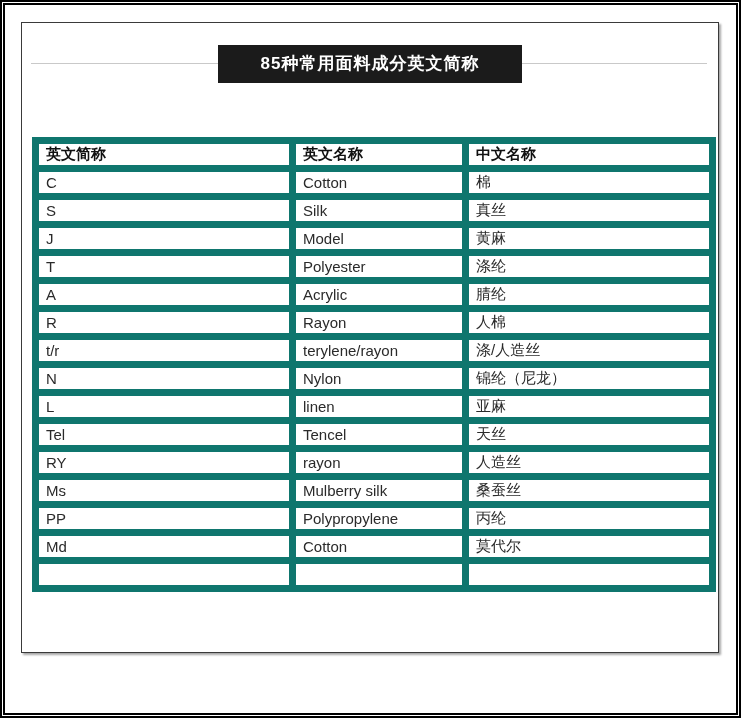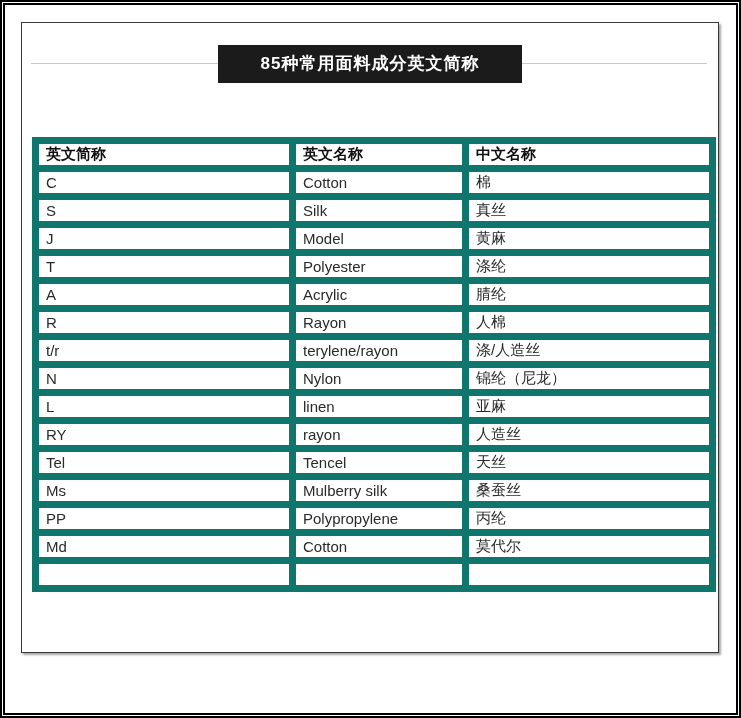--- a/index.html
+++ b/index.html
@@ -140,28 +140,28 @@
             <td>N</td>
             <td>Nylon</td>
             <td>锦纶（尼龙）</td>
           </tr>
           <tr>
             <td>L</td>
             <td>linen</td>
             <td>亚麻</td>
           </tr>
           <tr>
+            <td>Tel</td>
+            <td>Tencel</td>
+            <td>天丝</td>
+          </tr>
+          <tr>
             <td>RY</td>
             <td>rayon</td>
             <td>人造丝</td>
-          </tr>
-          <tr>
-            <td>Tel</td>
-            <td>Tencel</td>
-            <td>天丝</td>
           </tr>
           <tr>
             <td>Ms</td>
             <td>Mulberry silk</td>
             <td>桑蚕丝</td>
           </tr>
           <tr>
             <td>PP</td>
             <td>Polypropylene</td>
             <td>丙纶</td>

